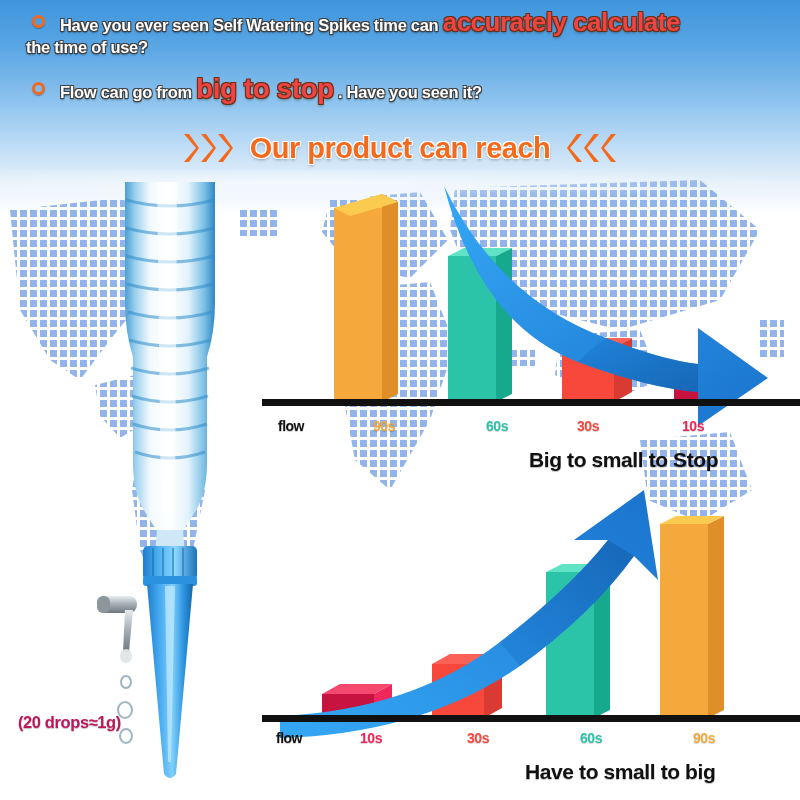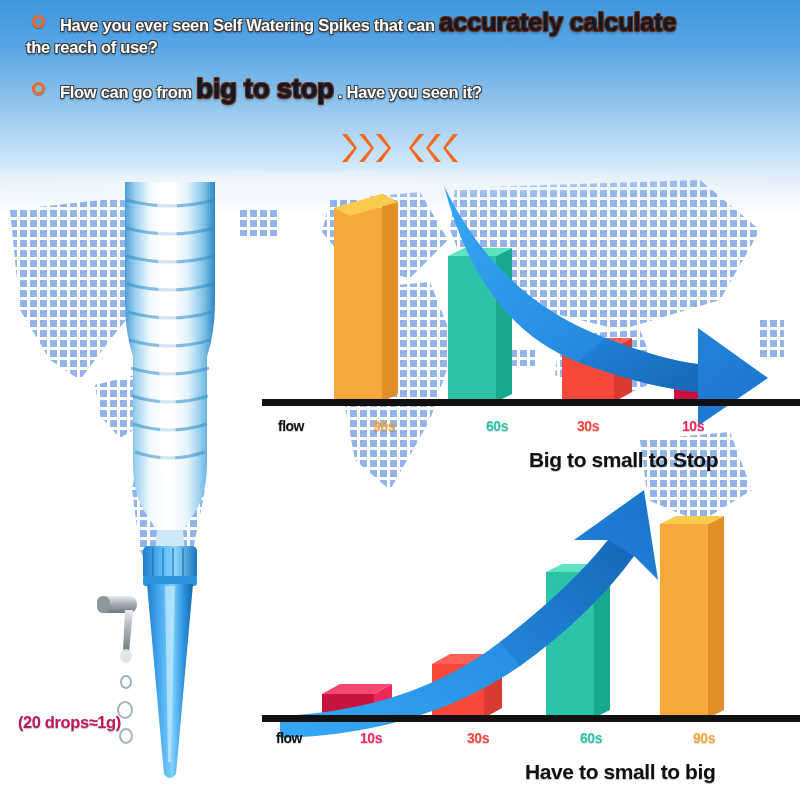--- a/index.html
+++ b/index.html
@@ -19,21 +19,21 @@
   .headlines{position:absolute;left:0;top:0;width:800px;}
   .hl-line{position:relative;padding-left:34px;color:#ffffff;font-weight:bold;
            font-size:16.5px;line-height:20px;letter-spacing:-0.3px;
            text-shadow:-1px -1px 0 #3f3f3f, 1px -1px 0 #3f3f3f, -1px 1px 0 #3f3f3f,
                         1px 1px 0 #3f3f3f, 0 2px 2px rgba(0,0,0,.45);}
   .hl-1{margin:12px 0 0 26px;width:740px;}
   .hl-2{margin:22px 16px 0 26px;width:740px;}
   .bullet{position:absolute;left:6px;top:3px;width:13px;height:13px;border-radius:50%;
           border:3px solid #f2681c;box-sizing:border-box;
           box-shadow:0 1px 1px rgba(0,0,0,.35);}
-  .hl-em{color:#0f172a;font-weight:bold;font-size:26px;letter-spacing:-0.5px;
+  .hl-em{color:#ef4444;font-weight:bold;font-size:26px;letter-spacing:-0.5px;
          text-shadow:-1px -1px 0 #6b3010, 1px -1px 0 #6b3010, -1px 1px 0 #6b3010,
                       1px 1px 0 #6b3010, 0 2px 3px rgba(0,0,0,.4);}
   .hl-em.big{font-size:28px;}
   .hl-cont{display:block;margin-left:-34px;margin-top:2px;}
 
   
   .banner{position:absolute;left:0;top:126px;width:800px;height:44px;
           display:flex;align-items:center;justify-content:center;gap:16px;}
   .banner-text{color:#f4691b;font-size:29px;font-weight:bold;letter-spacing:-0.5px;
                text-shadow:-1px -1px 0 #fff, 1px -1px 0 #fff, -1px 1px 0 #fff,
@@ -106,23 +106,23 @@
       <g mask="url(#mapmask)" opacity="0.85">
         <rect x="0" y="0" width="800" height="560" fill="url(#dotpat)"></rect>
       </g>
       <rect x="0" y="0" width="800" height="30" fill="url(#fadeL)" opacity="0.5"></rect>
     </svg>
   </div>
 
   <div class="headlines">
     <div class="hl-1 hl-line">
       <span class="bullet"></span>
-      <span>Have you ever seen Self Watering Spikes that can</span>
+      <span>Have you ever seen Self Watering Spikes time can</span>
       <span class="hl-em">accurately calculate</span>
-      <span class="hl-cont">the reach of use?</span>
+      <span class="hl-cont">the time of use?</span>
     </div>
     <div class="hl-2 hl-line">
       <span class="bullet"></span>
       <span>Flow can go from</span>
       <span class="hl-em big">big to stop</span>
       <span>. Have you seen it?</span>
     </div>
   </div>
 
   <div class="banner">
@@ -136,20 +136,21 @@
           <svg viewBox="0 0 17 30">
             <path d="M1 1 L13 15 L1 29 L6 29 L16 15 L6 1 Z" fill="#f4691b"></path>
           </svg>
         </span>
       <span class="chev">
           <svg viewBox="0 0 17 30">
             <path d="M1 1 L13 15 L1 29 L6 29 L16 15 L6 1 Z" fill="#f4691b"></path>
           </svg>
         </span>
     </span>
+    <span class="banner-text">Our product can reach</span>
     <span class="chev-group">
       <span class="chev">
           <svg viewBox="0 0 17 30">
             <path d="M16 1 L4 15 L16 29 L11 29 L1 15 L11 1 Z" fill="#f4691b"></path>
           </svg>
         </span>
       <span class="chev">
           <svg viewBox="0 0 17 30">
             <path d="M16 1 L4 15 L16 29 L11 29 L1 15 L11 1 Z" fill="#f4691b"></path>
           </svg>

